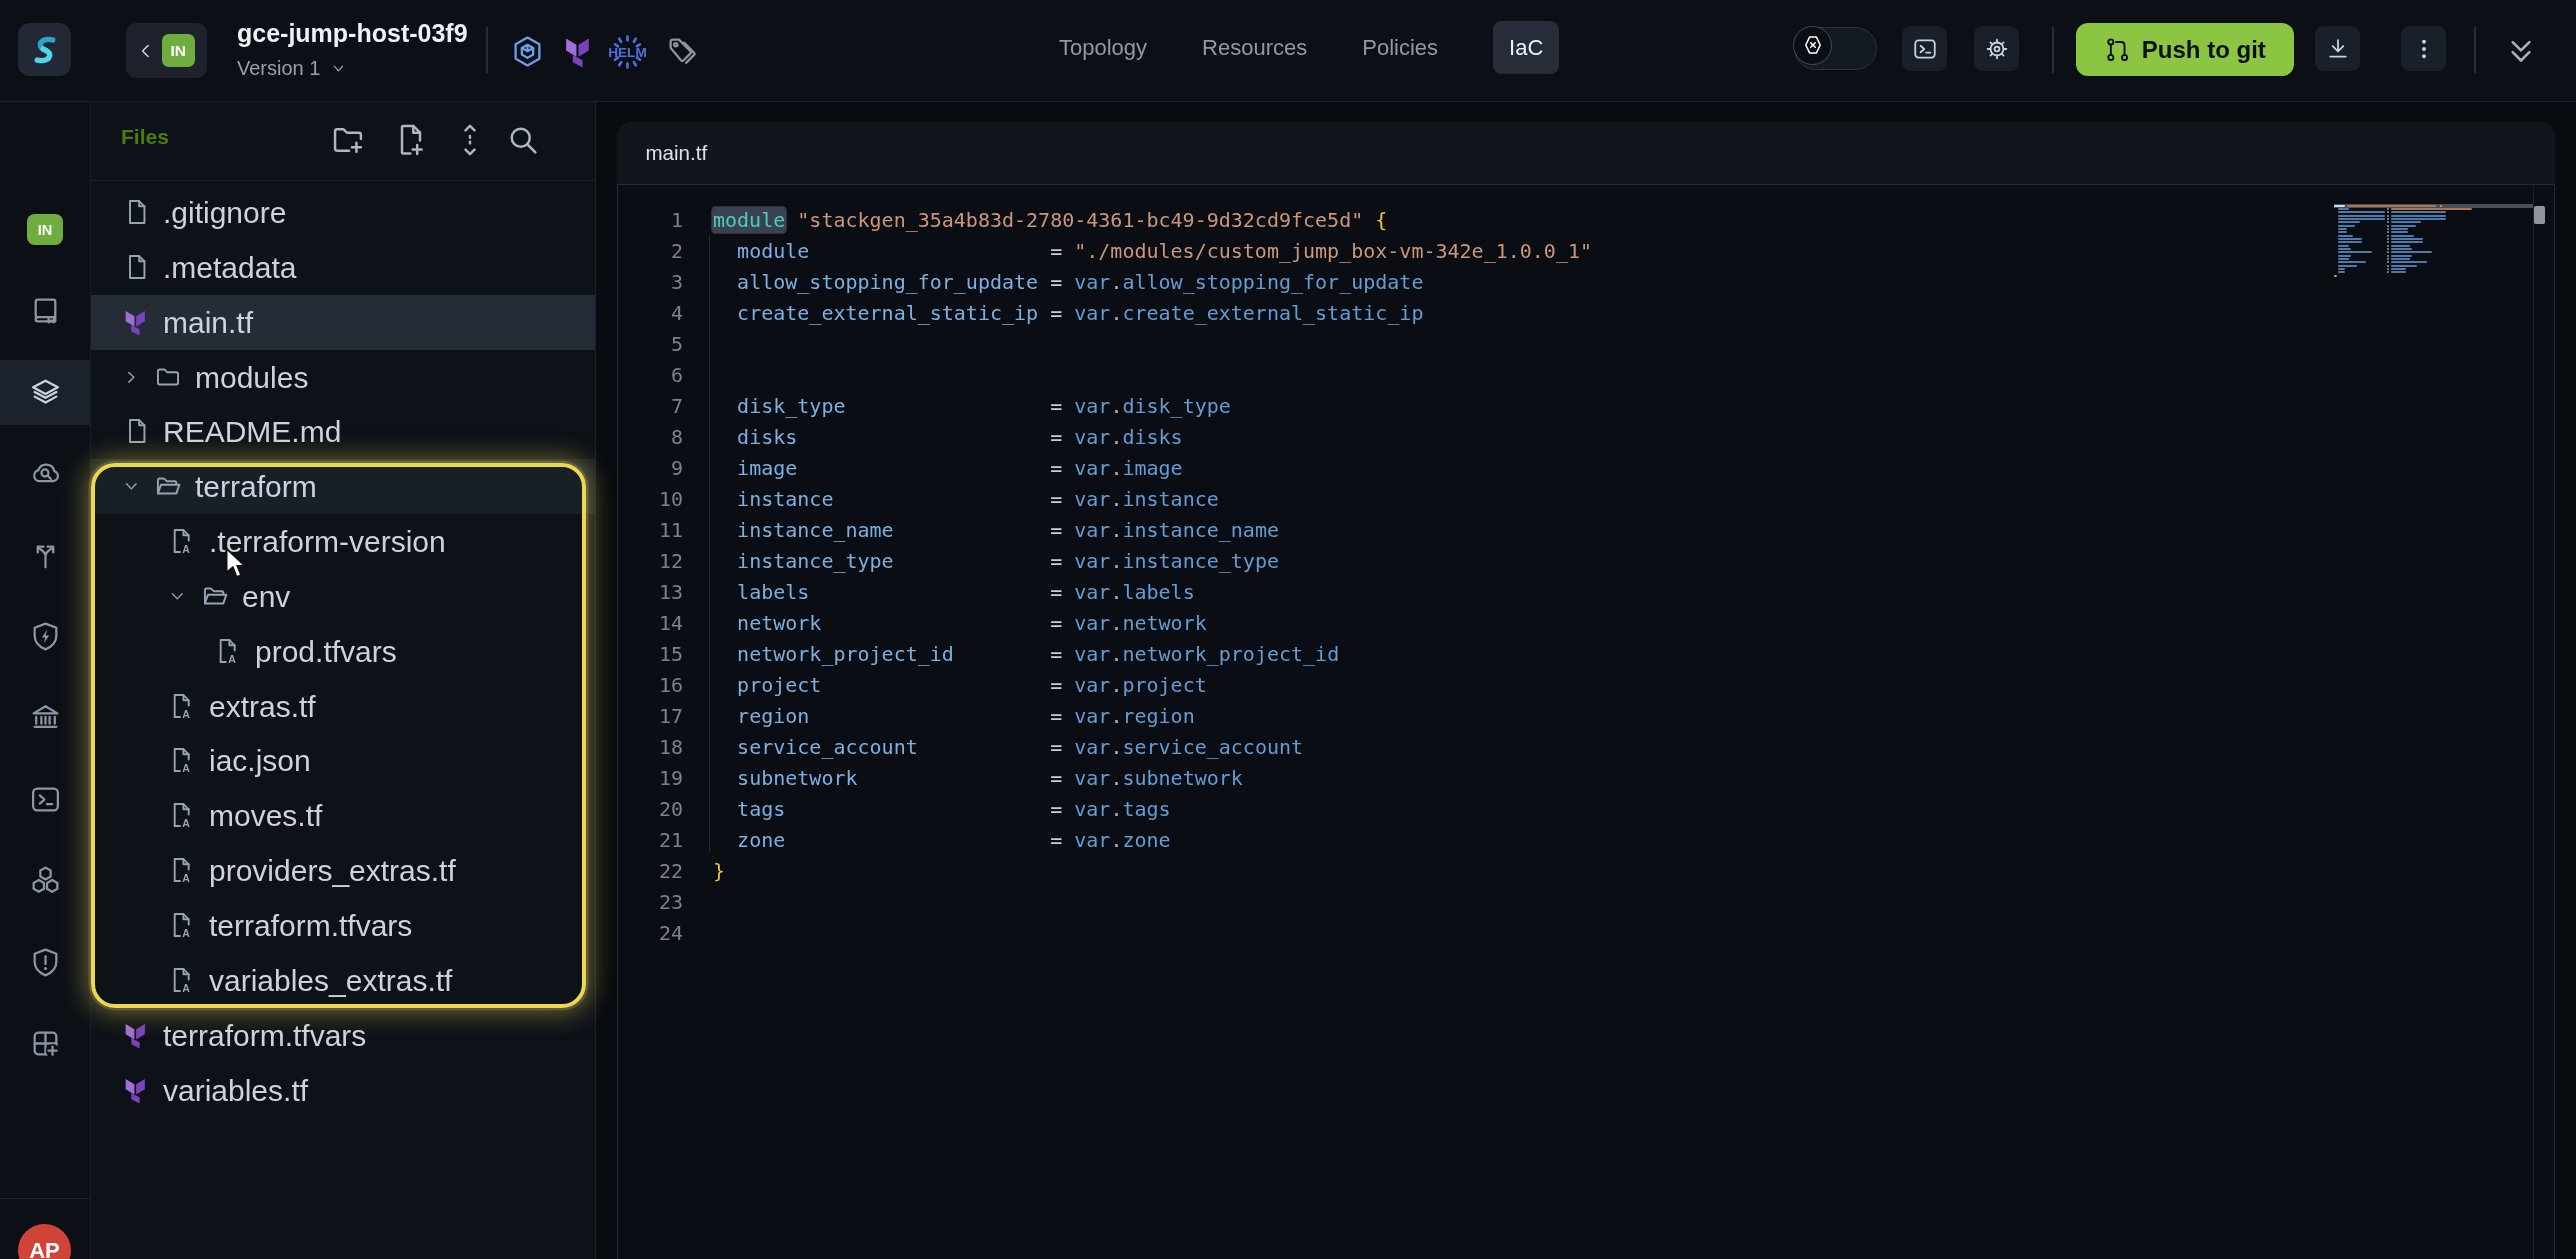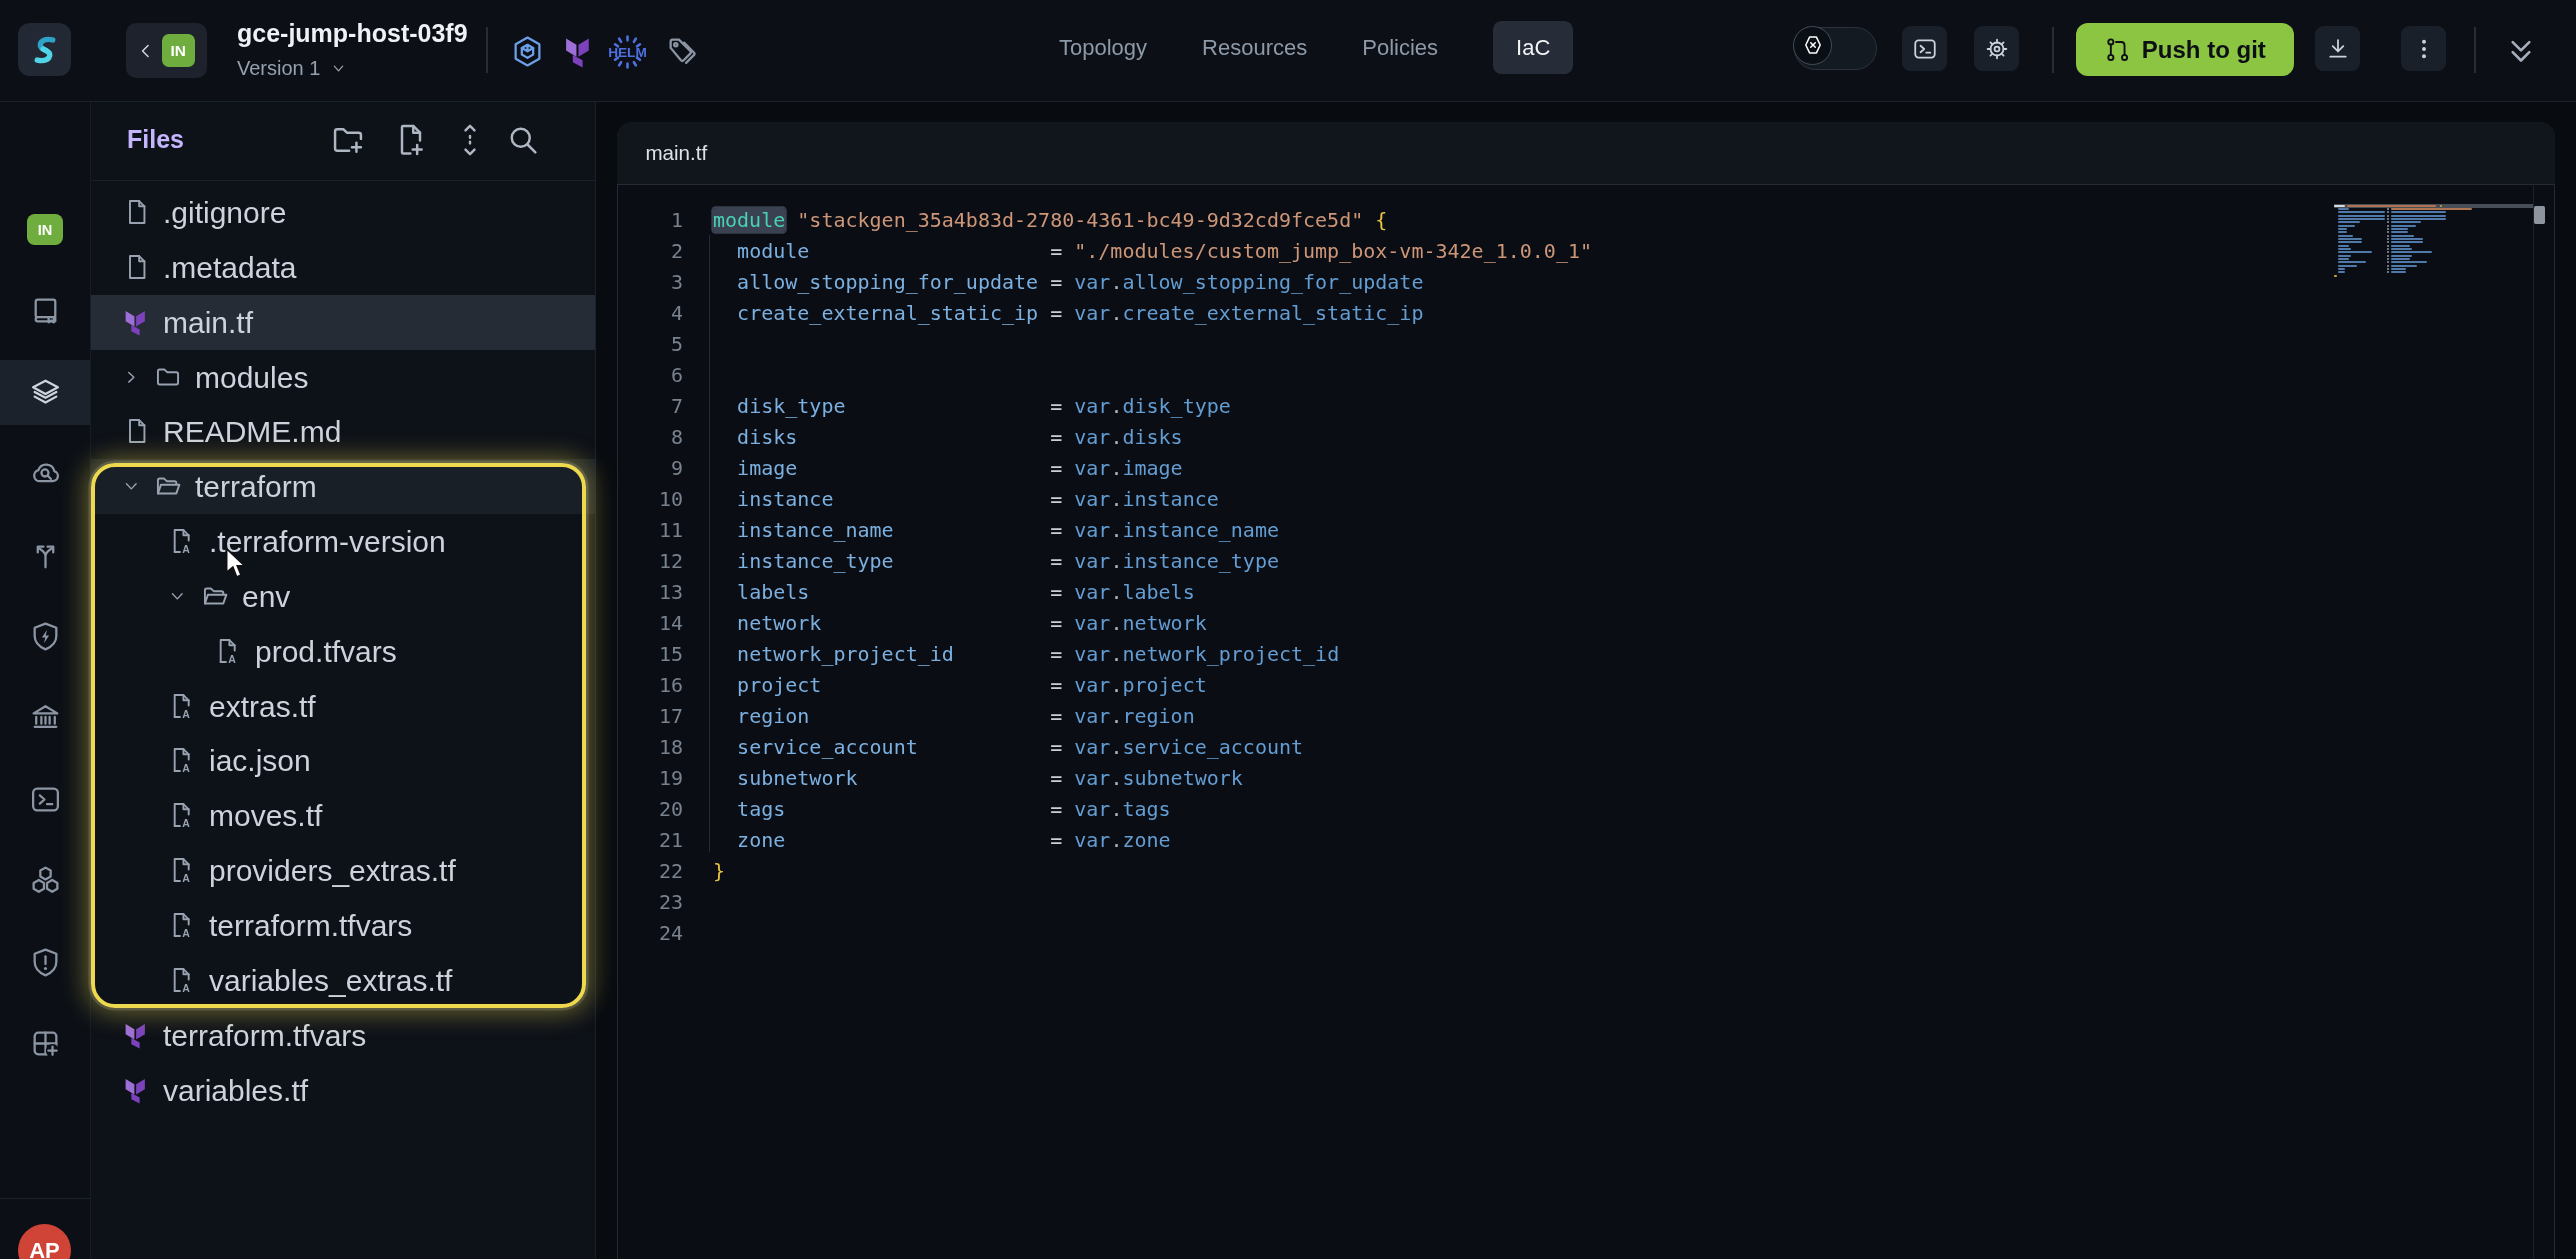--- a/index.html
+++ b/index.html
@@ -14,21 +14,21 @@
               background:#1d222c;display:flex;align-items:center;padding-left:8.6px;gap:5.1px;box-sizing:border-box;}
   .badge-green{background:#6fae3e;color:#fff;font-weight:bold;border-radius:6.9px;
                display:flex;align-items:center;justify-content:center;}
   .back-group .badge-green{width:33px;height:33px;font-size:15.4px;}
   .tb-title{position:absolute;left:237px;top:19px;font-size:25px;font-weight:600;color:#eef1f5;}
   .tb-version{position:absolute;left:237px;top:57px;font-size:20px;color:#96a0ae;display:flex;align-items:center;gap:8.6px;justify-content:space-between;}
   .tb-div{position:absolute;top:26.6px;width:1.7px;height:46px;background:#262d38;}
   .tb-ic{position:absolute;top:35px;}
   .nav{position:absolute;left:1059px;top:21.4px;height:53px;display:flex;align-items:center;gap:55px;z-index:11;}
   .nav-item{font-size:22px;color:#8e99a8;display:flex;align-items:center;height:53px;cursor:default;}
-  .nav-item.active{background:#272d38;color:#f2f4f7;border-radius:8.6px;padding:0 23px;}
+  .nav-item.active{background:#272d38;color:#f2f4f7;border-radius:8.6px;padding:0 16px;}
   .toggle{position:absolute;left:1794px;top:26.6px;width:83px;height:43px;border-radius:22px;
           background:#141a22;border:1.7px solid #2b333f;box-sizing:border-box;}
   .knob{position:absolute;left:-1.7px;top:-1.7px;width:39px;height:39px;border-radius:50%;
         background:#0a0e15;border:1.7px solid #434c59;display:flex;align-items:center;justify-content:center;box-sizing:border-box;}
   .icon-btn{position:absolute;top:26px;width:45px;height:45px;border-radius:8.6px;background:#1a202a;
             color:#ccd2db;display:flex;align-items:center;justify-content:center;}
   .push-btn{position:absolute;left:2076px;top:23px;width:218px;height:53px;border-radius:12px;background:#8bc542;
             color:#0c1016;font-size:24px;font-weight:600;display:flex;align-items:center;justify-content:center;gap:10.3px;}
   .dbl-chev{position:absolute;left:2502px;top:32px;width:38px;height:38px;color:#a6afbc;}
   
@@ -38,21 +38,21 @@
              justify-content:center;color:#8b95a3;}
   .rail-item.active{background:#1c222b;color:#cdd4de;}
   .rail-item .badge-green{width:36px;height:31px;font-size:14.6px;border-radius:7.7px;}
   .rail-divider{position:absolute;left:0;top:1097px;width:90px;height:0.9px;background:#1c222b;}
   .avatar{position:absolute;left:18px;top:1123px;width:53px;height:53px;border-radius:50%;background:#cf4437;
           color:#fff;font-size:22px;font-weight:bold;display:flex;align-items:center;justify-content:center;}
   
   .files{position:absolute;left:90px;top:101px;width:506px;height:1159px;background:#0d1118;
          border-right:0.9px solid #1b212b;z-index:5;box-sizing:border-box;}
   .files-header{position:absolute;left:0;top:0;width:100%;height:79px;border-bottom:0.9px solid #1b212b;}
-  .files-title{position:absolute;left:37px;top:24px;font-size:25px;font-weight:700;color:#c4b5fd;}
+  .files-title{position:absolute;left:31px;top:24px;font-size:21px;font-weight:700;color:#4d7c0f;}
   .ftool{position:absolute;top:21.4px;width:36px;height:36px;color:#aeb6c2;display:flex;align-items:center;justify-content:center;}
   .trow{position:absolute;left:0;right:0;height:55px;}
   .trow.selected{background:#262c35;}
   .trow.rowhl{background:#191f27;}
   .trow .chev{position:absolute;top:17px;width:20.6px;height:20.6px;color:#98a2b0;}
   .trow .ficon{position:absolute;top:13px;width:28px;height:28px;color:#98a2b0;}
   .trow .flabel{position:absolute;top:0;line-height:55px;font-size:30px;color:#cdd3dc;white-space:nowrap;}
   .ring{position:absolute;left:91px;top:463px;width:495px;height:545px;border:4.3px solid #eed94e;border-radius:24px;
         box-shadow:0 0 0 2.6px rgba(250,250,240,.14),0 0 24px 6px rgba(238,217,78,.38);z-index:20;pointer-events:none;box-sizing:border-box;}
   .cursor{position:absolute;left:225px;top:547px;width:20.6px;height:33px;z-index:30;}

